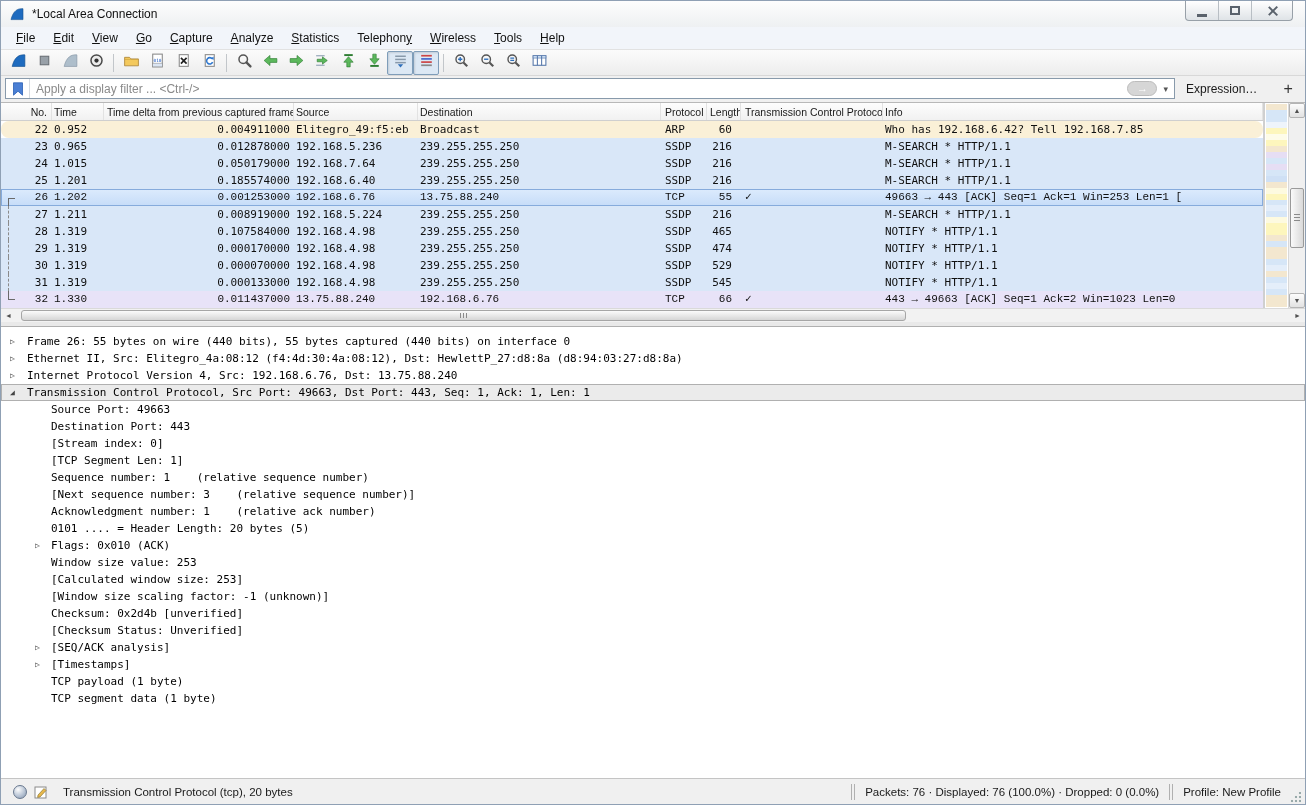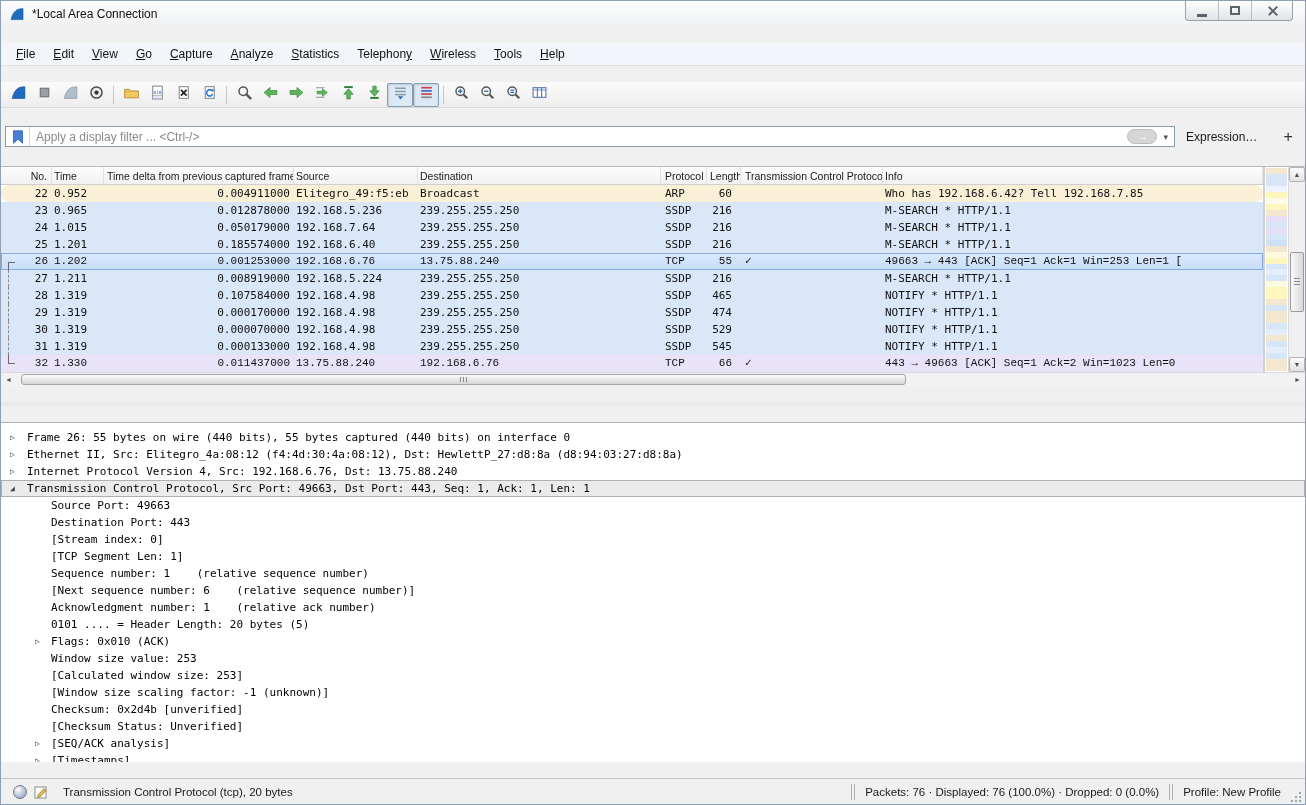--- a/index.html
+++ b/index.html
@@ -1,19 +1,19 @@
 <!DOCTYPE html>
 <html><head>
 <meta charset="utf-8">
 <style>
   * { box-sizing: border-box; margin:0; padding:0; }
   html,body { background:#cfd8e4; }
   body { font-family:"Liberation Sans", sans-serif; }
   .window{ width:1306px; height:805px; border:1px solid #8fa0b4; background:#f0f0f0;
-           display:flex; flex-direction:column; position:relative; overflow:hidden;gap:16px;}
+           display:flex; flex-direction:column; position:relative; overflow:hidden;}
 
   
   .titlebar{ height:26px; background:linear-gradient(#fdfdfd,#eef0f2); display:flex; align-items:center;
              padding-left:7px; position:relative; flex:0 0 auto;}
   .title-icon{ width:18px; height:16px; display:inline-flex; margin-right:6px;}
   .title-icon svg{width:100%;height:100%;}
   .title-text{ font-size:12px; color:#111; }
   .win-controls{ position:absolute; top:0; right:12px; display:flex; border:1px solid #98a0a8;
                  border-top:none; border-radius:0 0 4px 4px; background:linear-gradient(#ffffff,#dfe3e7); overflow:hidden;}
   .win-btn{ width:33px; height:19px; display:flex; align-items:center; justify-content:center;
@@ -411,21 +411,21 @@
   <div class="details-pane" id="details">
       <div class="dline lvl0"><span class="exp">▷</span><span class="dtext">Frame 26: 55 bytes on wire (440 bits), 55 bytes captured (440 bits) on interface 0</span></div>
       <div class="dline lvl0"><span class="exp">▷</span><span class="dtext">Ethernet II, Src: Elitegro_4a:08:12 (f4:4d:30:4a:08:12), Dst: HewlettP_27:d8:8a (d8:94:03:27:d8:8a)</span></div>
       <div class="dline lvl0"><span class="exp">▷</span><span class="dtext">Internet Protocol Version 4, Src: 192.168.6.76, Dst: 13.75.88.240</span></div>
       <div class="dline lvl0 dsel"><span class="exp">◢</span><span class="dtext">Transmission Control Protocol, Src Port: 49663, Dst Port: 443, Seq: 1, Ack: 1, Len: 1</span></div>
       <div class="dline lvl1"><span class="dtext">Source Port: 49663</span></div>
       <div class="dline lvl1"><span class="dtext">Destination Port: 443</span></div>
       <div class="dline lvl1"><span class="dtext">[Stream index: 0]</span></div>
       <div class="dline lvl1"><span class="dtext">[TCP Segment Len: 1]</span></div>
       <div class="dline lvl1"><span class="dtext">Sequence number: 1    (relative sequence number)</span></div>
-      <div class="dline lvl1"><span class="dtext">[Next sequence number: 6    (relative sequence number)]</span></div>
+      <div class="dline lvl1"><span class="dtext">[Next sequence number: 3    (relative sequence number)]</span></div>
       <div class="dline lvl1"><span class="dtext">Acknowledgment number: 1    (relative ack number)</span></div>
       <div class="dline lvl1"><span class="dtext">0101 .... = Header Length: 20 bytes (5)</span></div>
       <div class="dline lvl1"><span class="exp">▷</span><span class="dtext">Flags: 0x010 (ACK)</span></div>
       <div class="dline lvl1"><span class="dtext">Window size value: 253</span></div>
       <div class="dline lvl1"><span class="dtext">[Calculated window size: 253]</span></div>
       <div class="dline lvl1"><span class="dtext">[Window size scaling factor: -1 (unknown)]</span></div>
       <div class="dline lvl1"><span class="dtext">Checksum: 0x2d4b [unverified]</span></div>
       <div class="dline lvl1"><span class="dtext">[Checksum Status: Unverified]</span></div>
       <div class="dline lvl1"><span class="exp">▷</span><span class="dtext">[SEQ/ACK analysis]</span></div>
       <div class="dline lvl1"><span class="exp">▷</span><span class="dtext">[Timestamps]</span></div>

